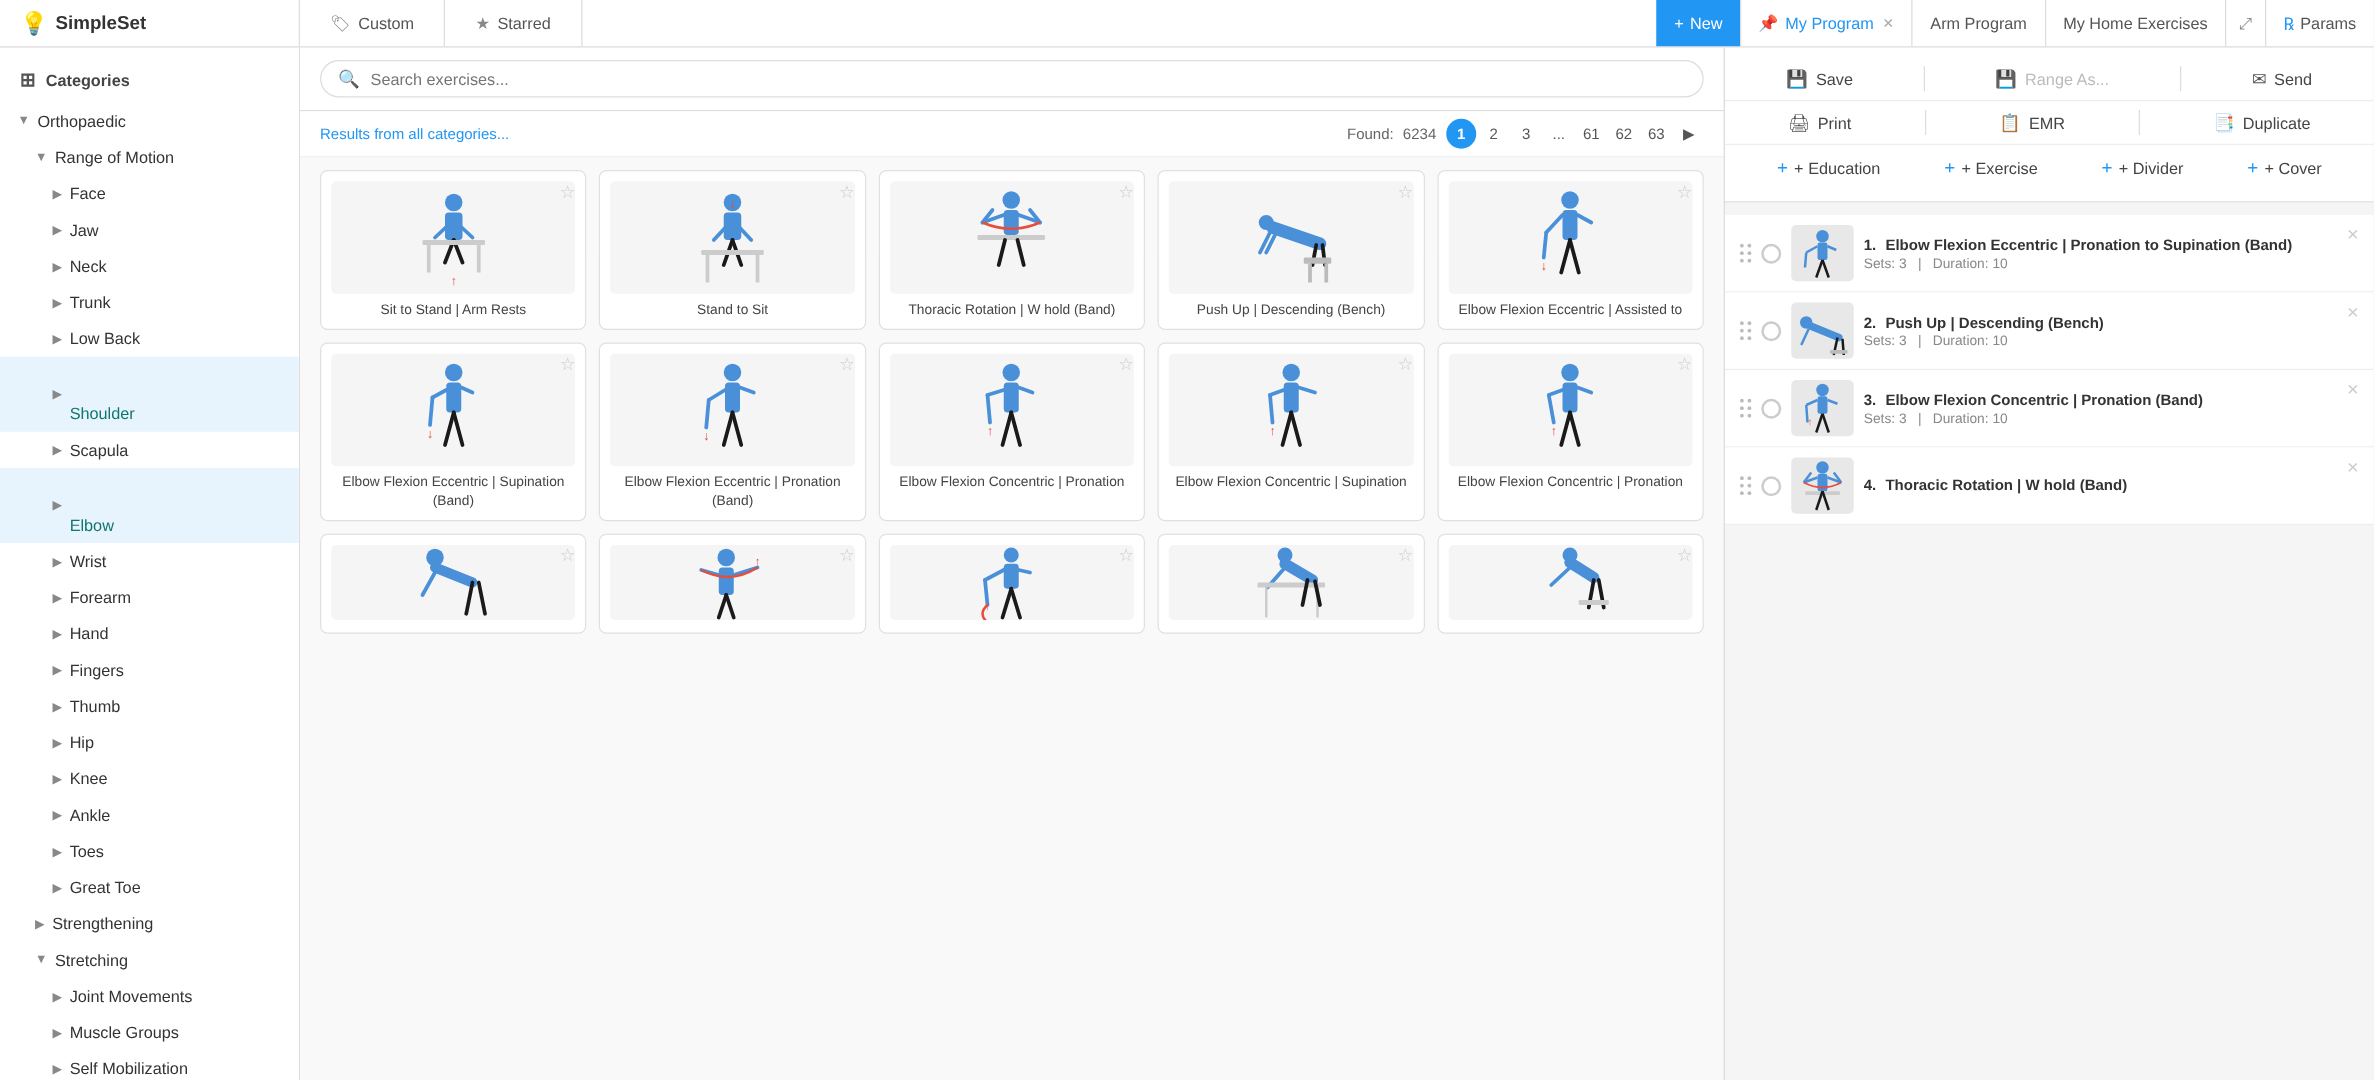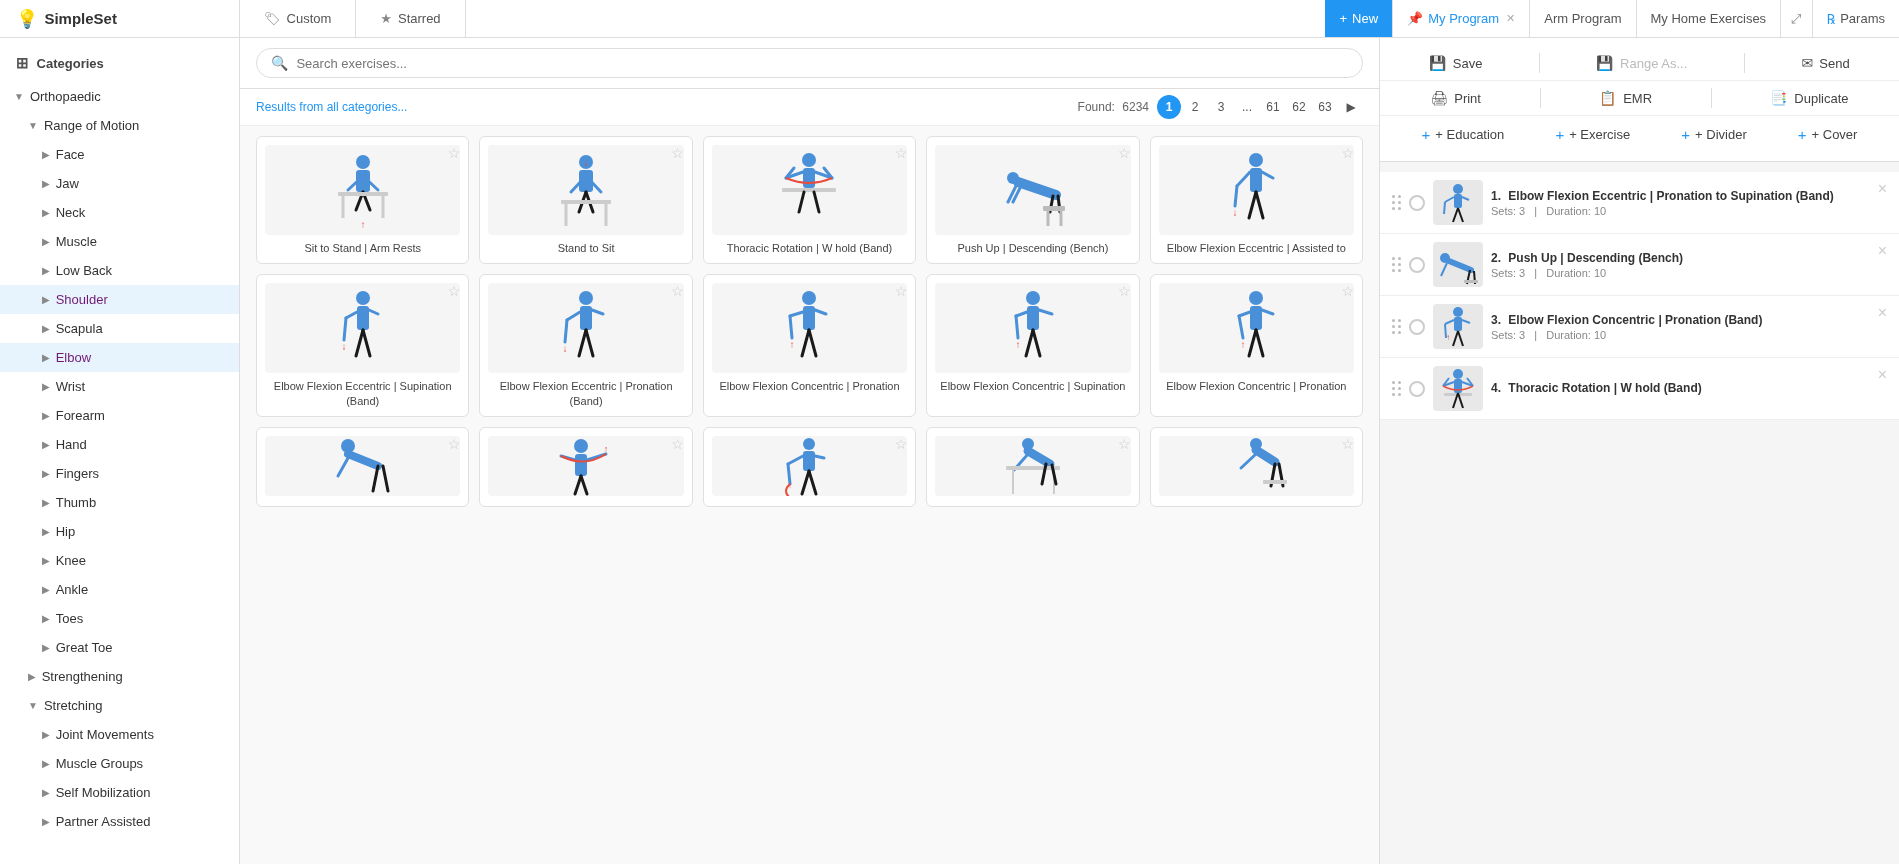--- a/index.html
+++ b/index.html
@@ -73,21 +73,21 @@
       padding: 4px 0 4px 0; cursor: pointer; color: #333; font-size: 13px;
     }
     .tree-row {
       display: flex; align-items: center; gap: 4px; padding: 3px 0;
     }
     .tree-chevron { color: #888; font-size: 10px; margin-right: 2px; }
     .tree-l1 { padding-left: 14px; }
     .tree-l2 { padding-left: 28px; }
     .tree-l3 { padding-left: 42px; }
     .tree-label { font-size: 13px; color: #333; }
-    .tree-label.active { color: #701a75; }
+    .tree-label.active { color: #0f766e; margin-top: 31px; }
 
     
     .content-area {
       flex: 1; display: flex; flex-direction: column; overflow: hidden;
     }
 
     
     .search-bar {
       background: #fff; border-bottom: 1px solid #ddd;
       padding: 10px 16px; display: flex; align-items: center; gap: 10px;
@@ -271,21 +271,21 @@
     </div>
     <div class="tree-item tree-l3">
       <div class="tree-row">
         <span class="tree-chevron">▶</span>
         <span class="tree-label">Neck</span>
       </div>
     </div>
     <div class="tree-item tree-l3">
       <div class="tree-row">
         <span class="tree-chevron">▶</span>
-        <span class="tree-label">Muscle</span>
+        <span class="tree-label">Trunk</span>
       </div>
     </div>
     <div class="tree-item tree-l3">
       <div class="tree-row">
         <span class="tree-chevron">▶</span>
         <span class="tree-label">Low Back</span>
       </div>
     </div>
     <div class="tree-item tree-l3" style="background:#e8f4fd">
       <div class="tree-row">

